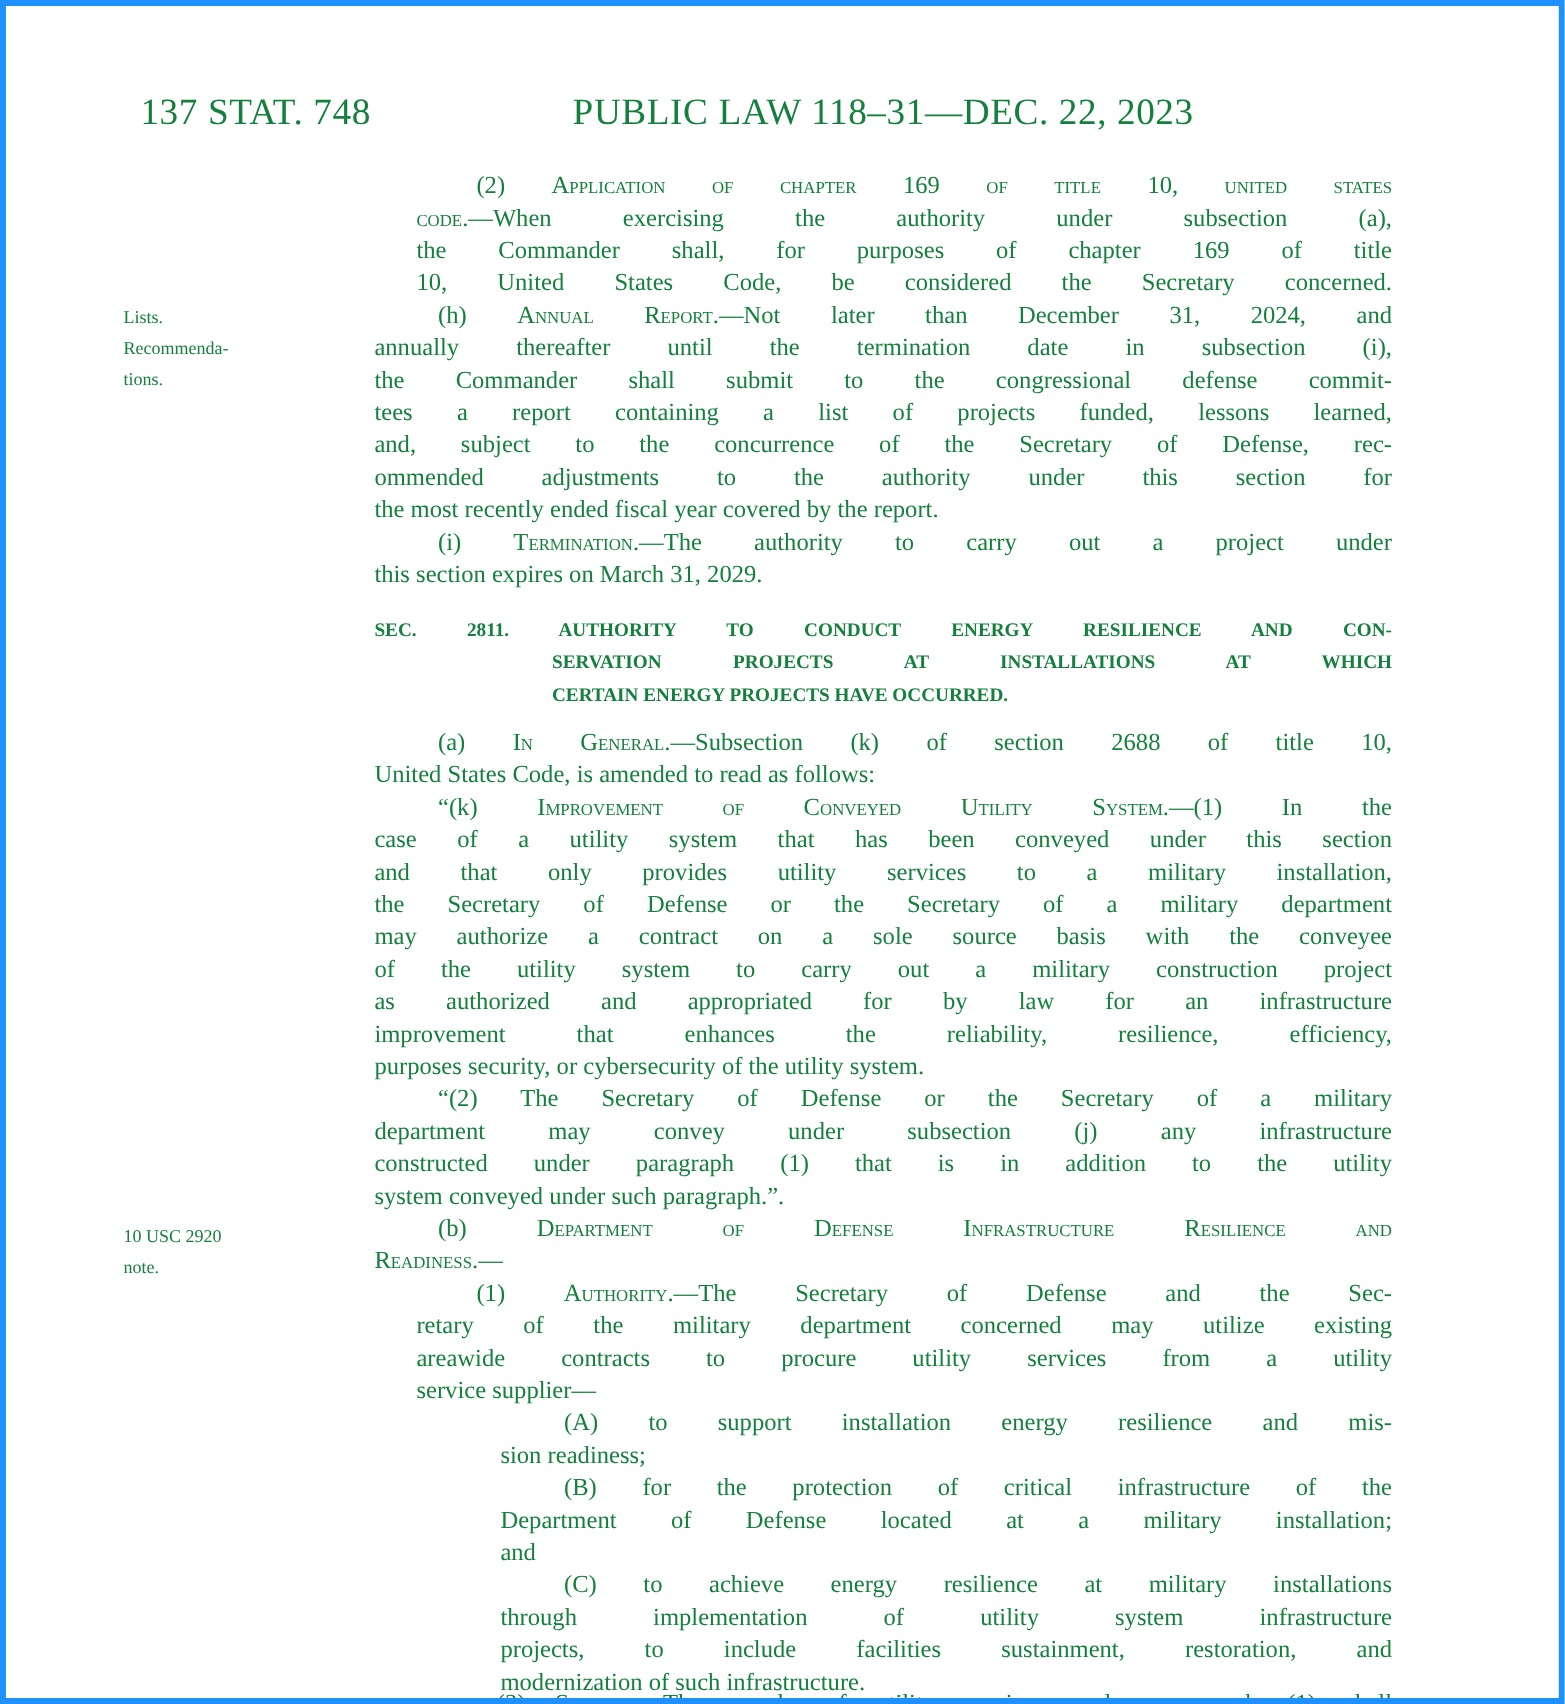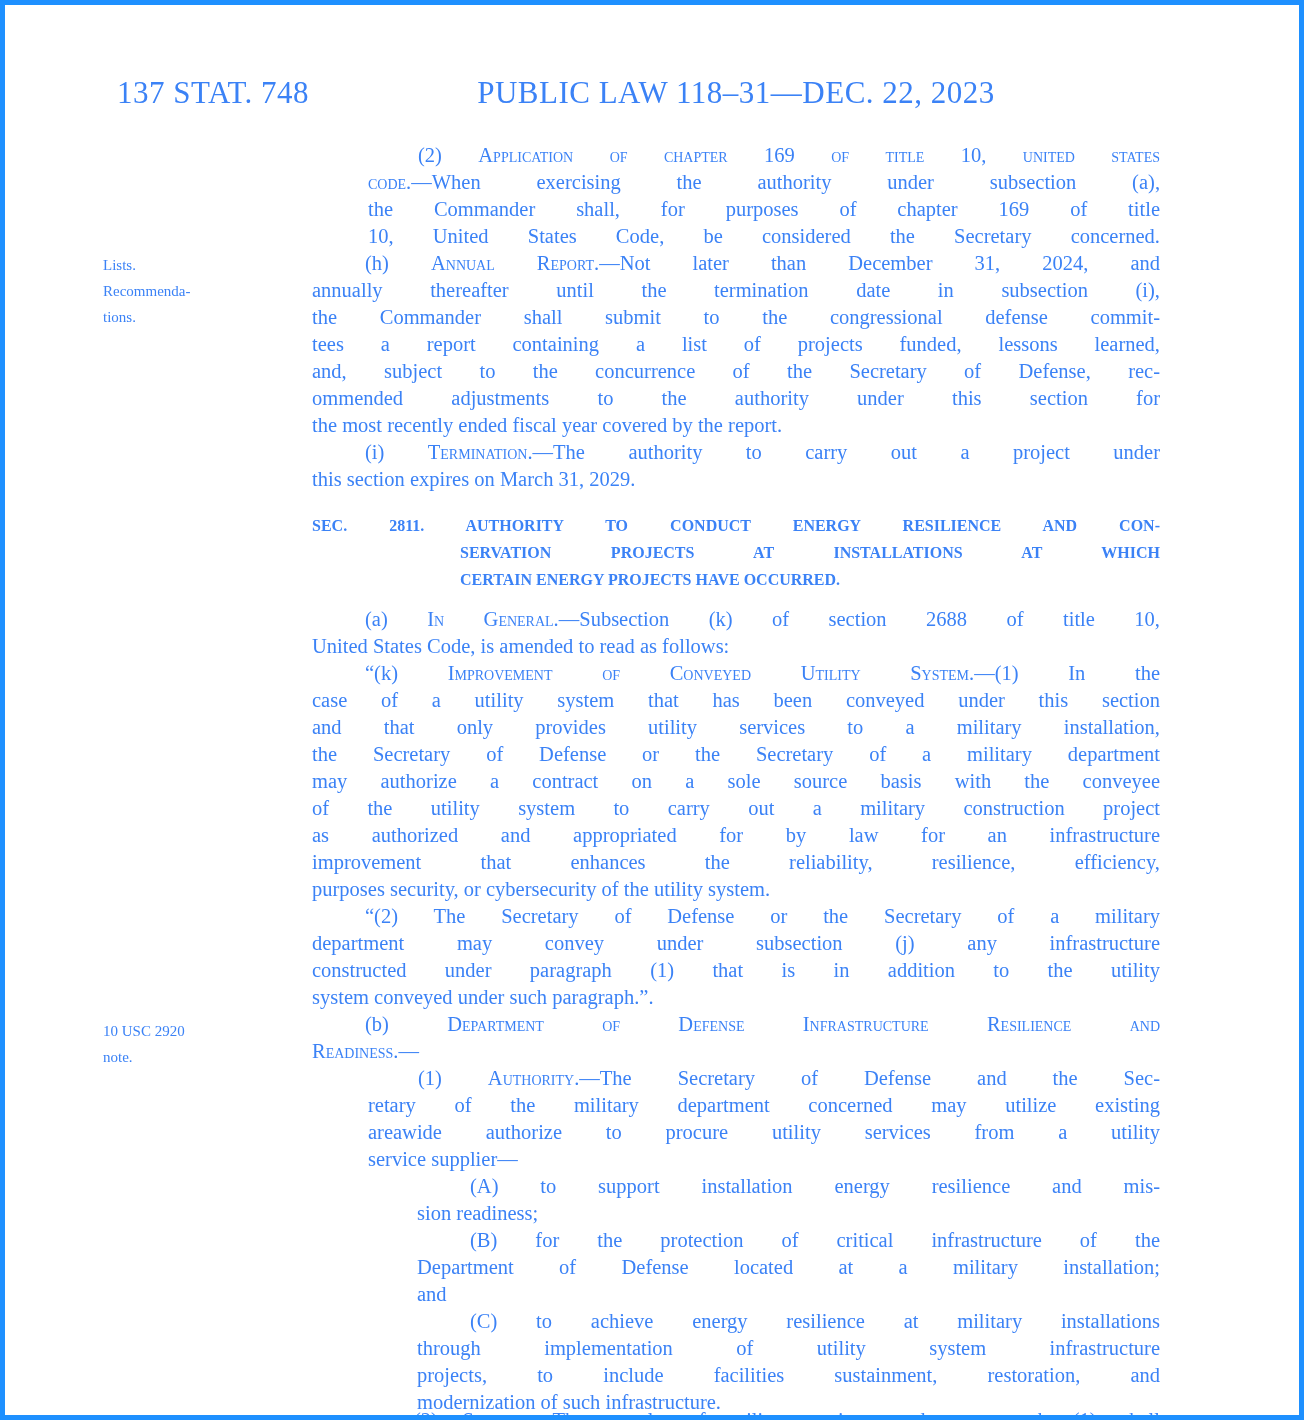--- a/index.html
+++ b/index.html
@@ -2,21 +2,21 @@
 <html><head>
 <meta charset="utf-8">
 <style>
   html,body{margin:0;padding:0;background:#ffffff;}
   .page{
     position:relative;
     width:1304px;height:1420px;
     box-sizing:border-box;
     border:5px solid #1E90FF;
     background:#ffffff;
-    color:#3b82f6;
+    color:#15803d;
     font-family:"Liberation Serif","DejaVu Serif",serif;
     overflow:hidden;
     text-decoration:underline;
   }
   .hdr-stat{
     position:absolute;top:70px;left:112px;
     font-size:31px;white-space:nowrap;letter-spacing:.5px;
   }
   .hdr-title{
     position:absolute;top:70px;left:307px;width:848px;
@@ -24,21 +24,21 @@
   }
   .main{
     position:absolute;top:137px;left:307px;width:848px;
     font-size:20.5px;line-height:27px;
   }
   .line{height:27px;}
   .just{text-align:justify;text-align-last:justify;}
   .sc{font-variant:small-caps;}
   .blk{margin:0;}
   .l1 .line.first{padding-left:53px;}
-  .l2{margin-left:56px;}
+  .l2{margin-left:35px;}
   .l2 .line.first{padding-left:50px;}
   .l3{margin-left:105px;}
   .l3 .line.first{padding-left:53px;}
   .hd{font-weight:bold;font-size:16px;margin:19px 0 13px 0;}
   .hd .line{padding-left:148px;}
   .hd .line.first{padding-left:0;}
   .note{
     position:absolute;left:98px;width:180px;
     font-size:15px;line-height:26px;
   }
@@ -115,21 +115,21 @@
         <div class="line just"><span>constructed under paragraph (1) that is in addition to the utility</span></div>
         <div class="line"><span>system conveyed under such paragraph.”.</span></div>
       </div>
     <div class="blk l1">
         <div class="line first just"><span>(b) </span><span class="sc">Department of Defense Infrastructure Resilience and</span></div>
         <div class="line"><span class="sc">Readiness.—</span></div>
       </div>
     <div class="blk l2">
         <div class="line first just"><span>(1) </span><span class="sc">Authority.</span><span>—The Secretary of Defense and the Sec-</span></div>
         <div class="line just"><span>retary of the military department concerned may utilize existing</span></div>
-        <div class="line just"><span>areawide authorize to procure utility services from a utility</span></div>
+        <div class="line just"><span>areawide contracts to procure utility services from a utility</span></div>
         <div class="line"><span>service supplier—</span></div>
       </div>
     <div class="blk l3">
         <div class="line first just"><span>(A) to support installation energy resilience and mis-</span></div>
         <div class="line"><span>sion readiness;</span></div>
       </div>
     <div class="blk l3">
         <div class="line first just"><span>(B) for the protection of critical infrastructure of the</span></div>
         <div class="line just"><span>Department of Defense located at a military installation;</span></div>
         <div class="line"><span>and</span></div>

